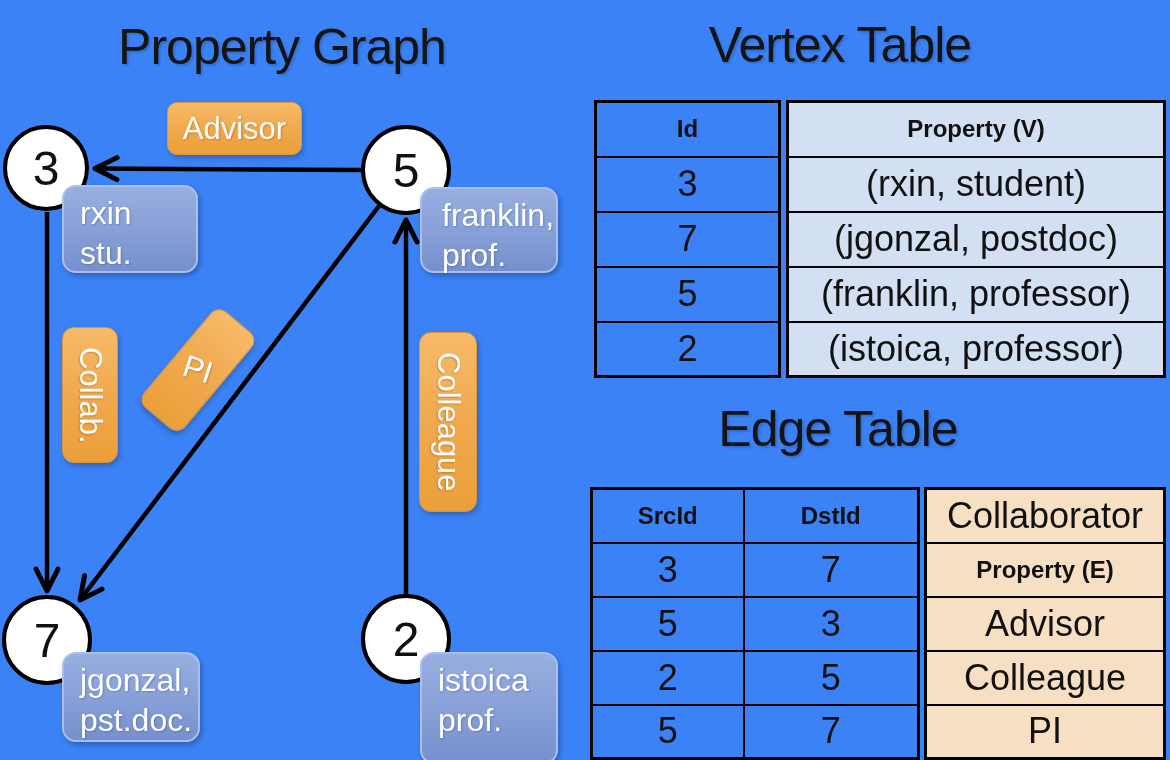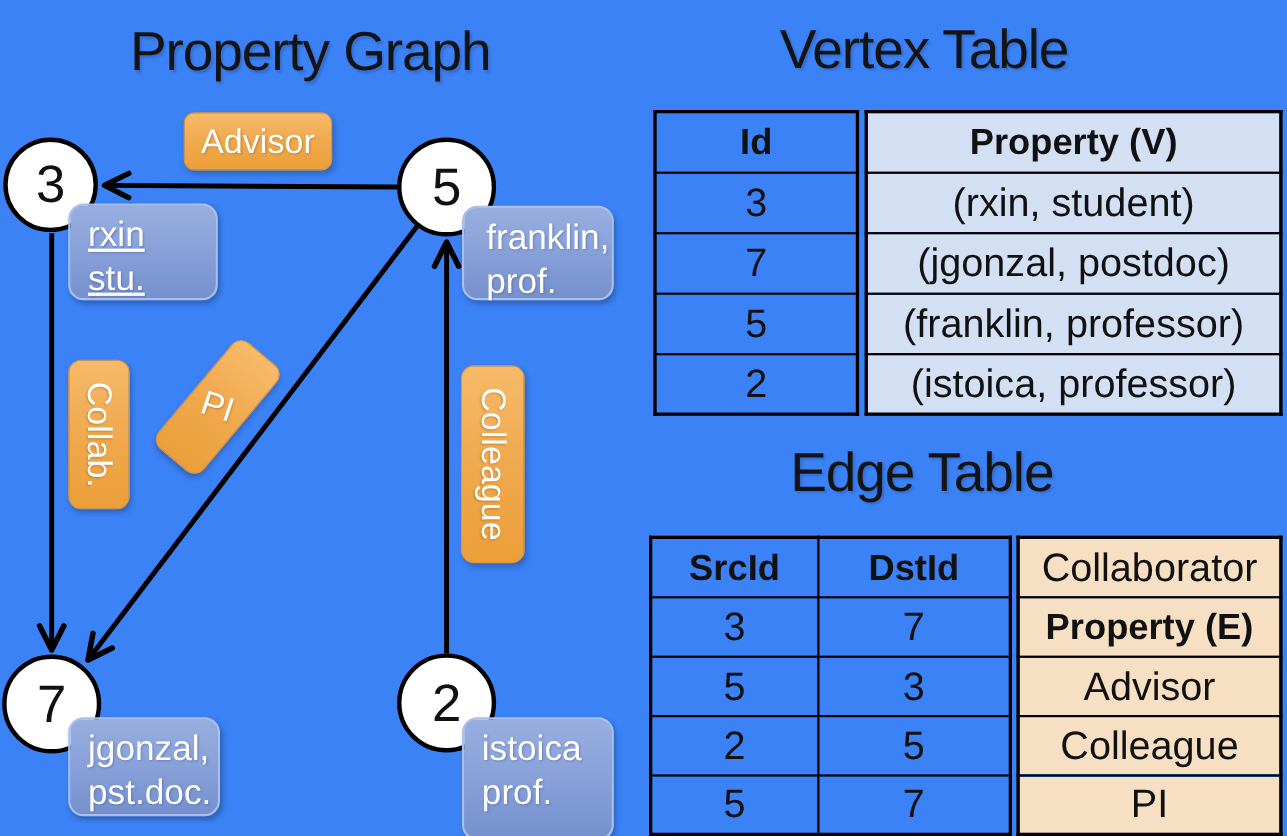--- a/index.html
+++ b/index.html
@@ -36,21 +36,21 @@
     font-size:31px; text-shadow:1px 1px 2px rgba(150,90,20,0.45);
   }
   .edge-label.vertical { writing-mode:vertical-rl; }
   
   table { position:absolute; border-collapse:collapse; table-layout:fixed; }
   td {
     border:2px solid #000; text-align:center; vertical-align:middle;
     font-size:36px; font-weight:300; color:#111; overflow:hidden; white-space:nowrap;
   }
   table.boxed { border:3px solid #000; }
-  td.hdr { font-weight:700; font-size:33px; }
+  td.hdr { font-weight:700; font-size:24px; }
   .vx-rows td { height:55px; }
   .eg-rows td { height:54px; }
   .bg-blue td { background:#d3dff2; }
   .bg-tan td { background:#f7dfc3; }
 </style>
 </head>
 <body>
 
 <div class="canvas">
 
@@ -74,21 +74,21 @@
   <div class="vertex-circle" style="left:361px; top:125px; width:90px; height:90px;">
     <span>5</span>
   </div>
   <div class="vertex-circle" style="left:2px;   top:595px; width:90px; height:90px;">
     <span>7</span>
   </div>
   <div class="vertex-circle" style="left:361px; top:594px; width:90px; height:90px;">
     <span>2</span>
   </div>
 
-  <div class="vprop-box" style="left:62px;  top:185px; width:136px; height:88px;text-decoration:underline;">
+  <div class="vprop-box" style="left:62px;  top:185px; width:136px; height:88px;">
     <div>rxin</div>
     <div>stu.</div>
   </div>
   <div class="vprop-box" style="left:420px; top:187px; width:138px; height:86px;padding-left:20px;">
     <div>franklin,</div>
     <div>prof.</div>
   </div>
   <div class="vprop-box" style="left:62px;  top:652px; width:138px; height:90px;">
     <div>jgonzal,</div>
     <div>pst.doc.</div>

